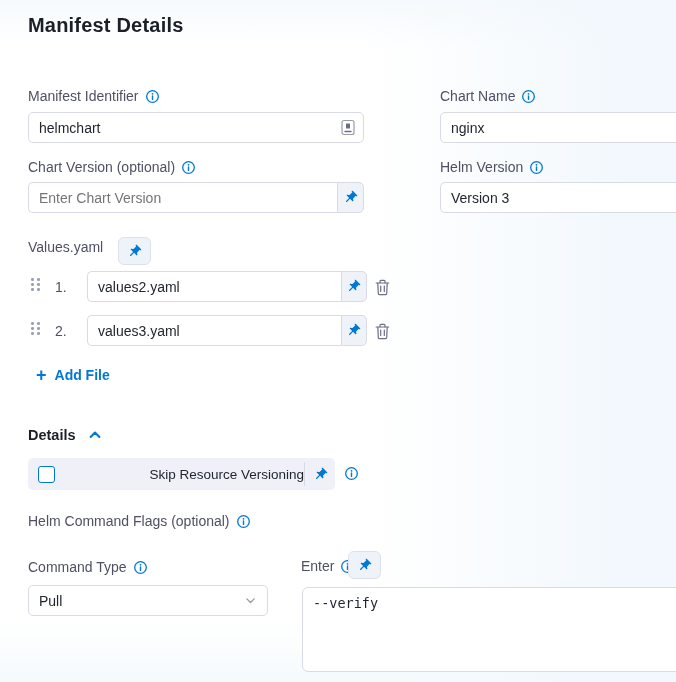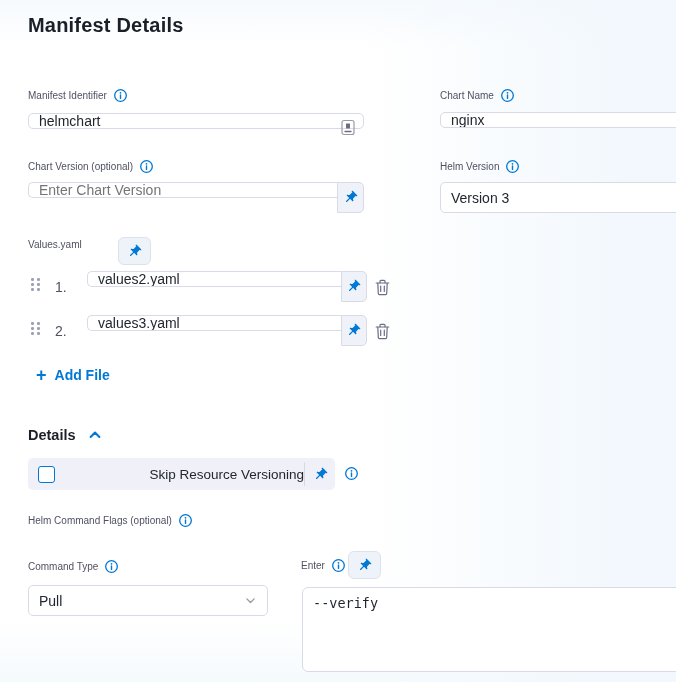--- a/index.html
+++ b/index.html
@@ -15,28 +15,28 @@
   }
   #app { position: relative; width: 676px; height: 682px; }
 
   .page-title {
     position: absolute; top: 14px; left: 28px;
     font-size: 20px; font-weight: 700; color: #1b1f28; letter-spacing: .2px;
   }
 
   .field-label {
     position: absolute; display: flex; align-items: center; gap: 6px;
-    font-size: 10px; color: #4f5162;
+    font-size: 14px; color: #4f5162;
   }
   .info-icon { display: inline-flex; width: 15px; height: 15px; }
   .info-icon svg { width: 15px; height: 15px; }
 
   .text-input, .row-input {
     border: 1px solid #d9dae5; border-radius: 5px; background: #fff;
-    height: 16px; font-size: 14px; color: #22272f; padding: 0 10px;
+    height: 31px; font-size: 14px; color: #22272f; padding: 0 10px;
     font-family: "Liberation Sans", sans-serif; outline: none; width: 100%;
   }
   .text-input::placeholder { color: #9a9aa5; }
 
   .abs { position: absolute; }
 
   
   .input-group { position: absolute; display: flex; }
   .input-group .row-input {
     border-radius: 5px 0 0 5px; border-right: none; flex: 1 1 auto; min-width: 0;

